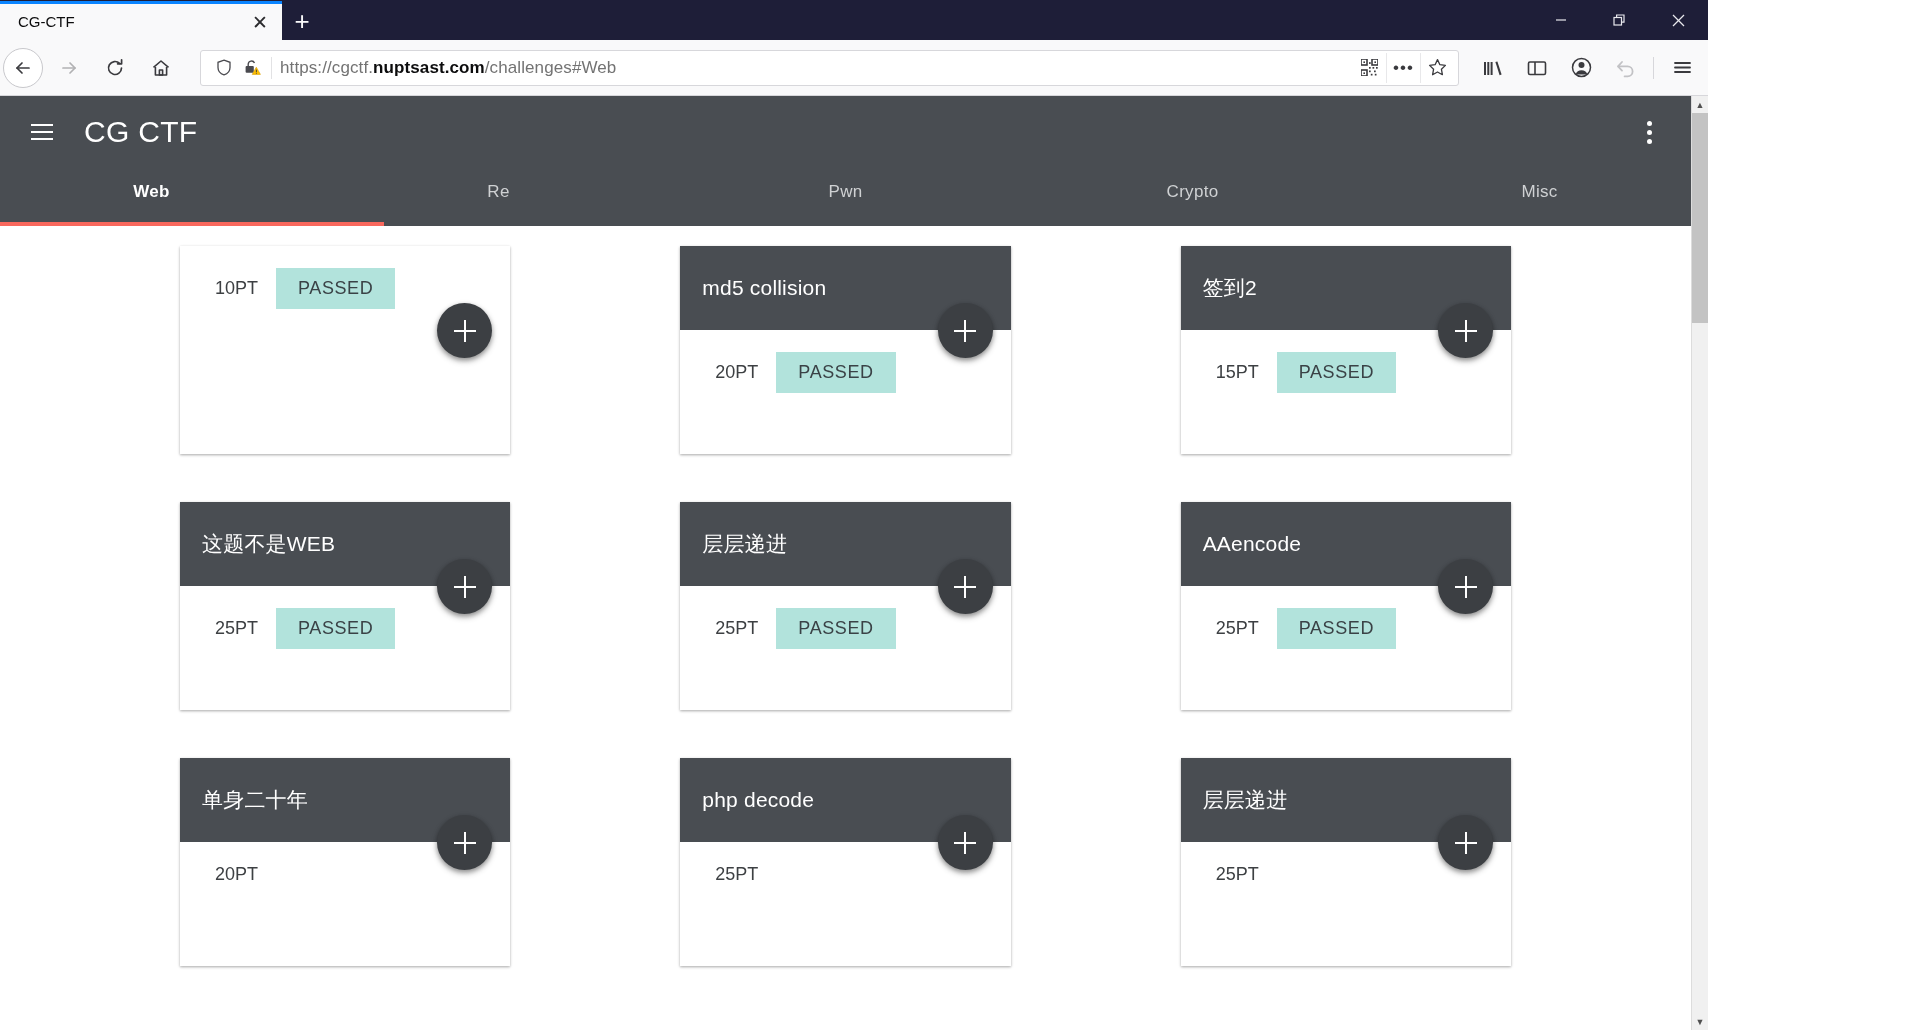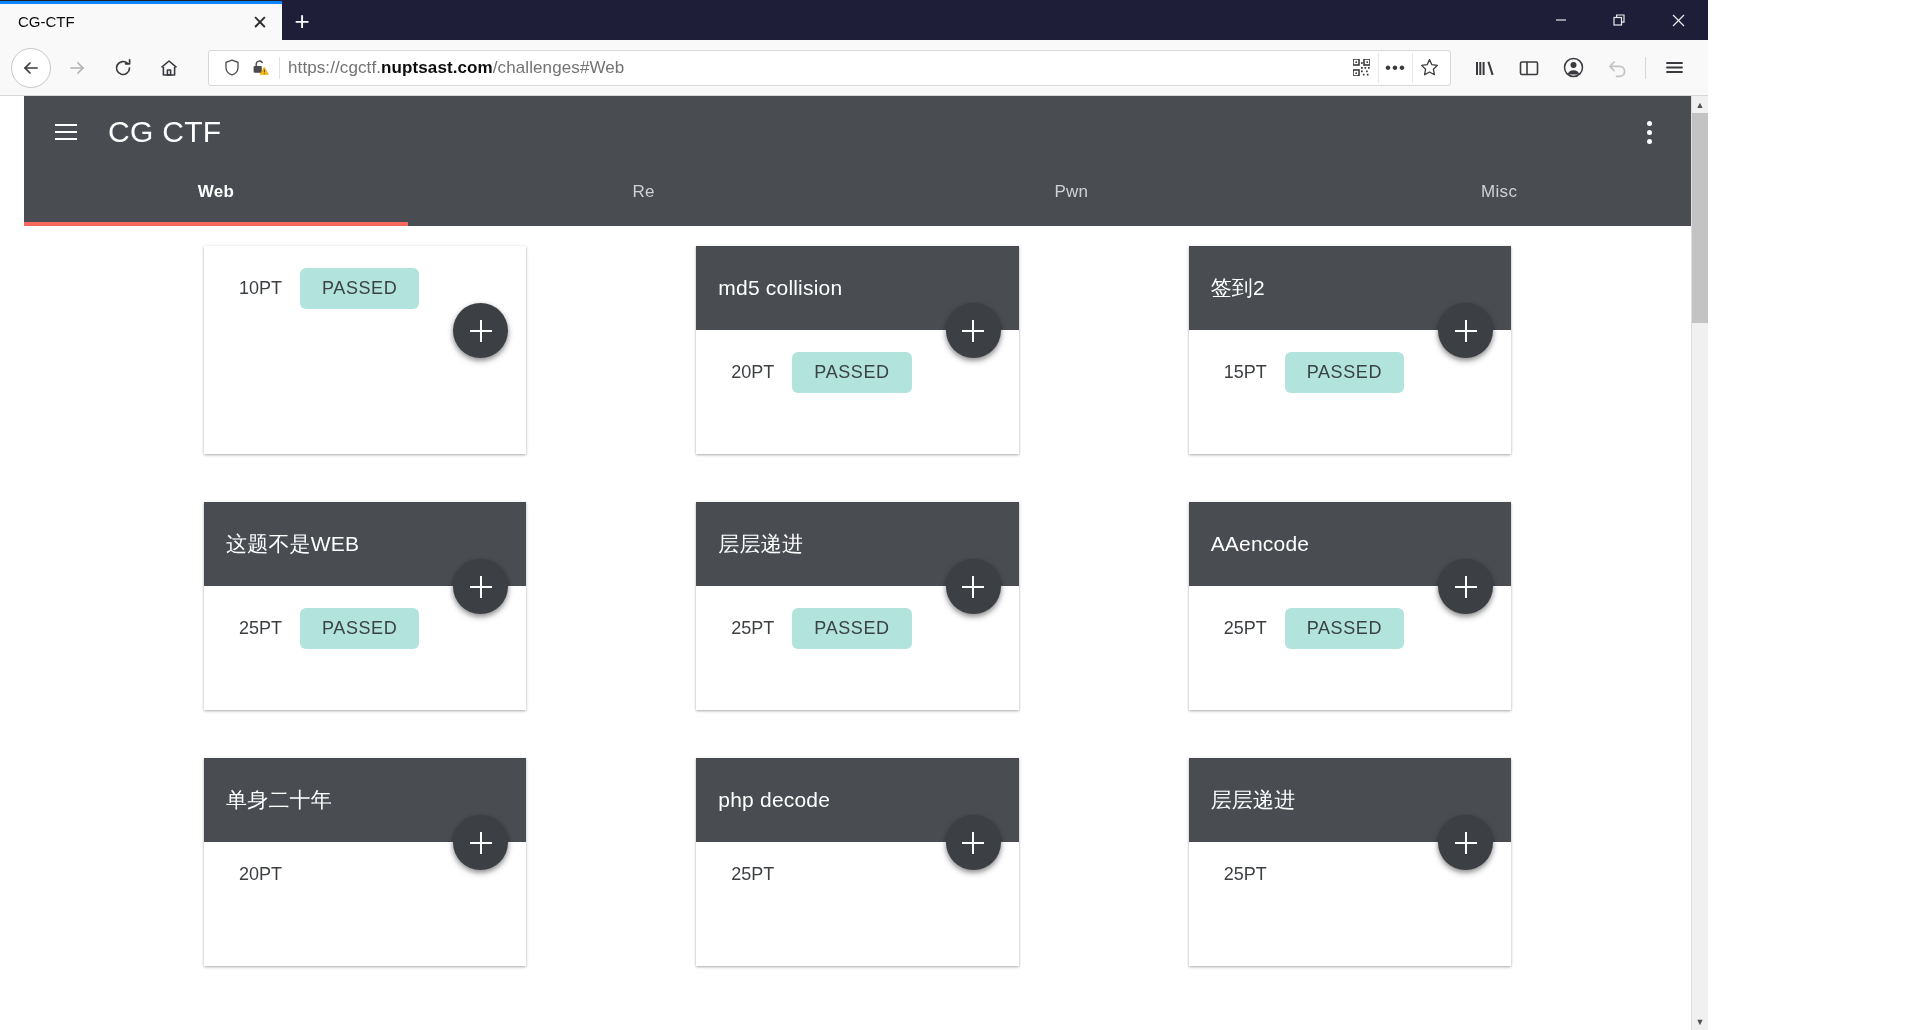--- a/index.html
+++ b/index.html
@@ -79,21 +79,21 @@
   }
   .win-btn svg { display:block; }
 
   
   .navbar {
     height: 56px;
     flex: 0 0 56px;
     background: #f9f9fa;
     display: flex;
     align-items: center;
-    padding: 0 8px;
+    padding: 0 0;
     border-bottom: 1px solid #d7d7db;
   }
   .nav-btn {
     width: 40px; height: 40px;
     margin: 0 3px;
     display: flex; align-items: center; justify-content: center;
     border-radius: 50%;
     color: #3a3a3e;
   }
   .nav-btn.back {
@@ -155,21 +155,20 @@
     flex: 1;
     position: relative;
     overflow: hidden;
     background: #ffffff;
     display: flex;
   }
   .page {
     flex: 1;
     overflow: hidden;
     position: relative;
-    margin-left: 24px;
   }
 
   
   .appbar {
     background: #494d52;
     height: 72px;
     display: flex;
     align-items: center;
     padding: 0 22px;
   }
@@ -266,21 +265,20 @@
     color: #3d4043;
     padding-left: 13px;
     text-align: center;
   }
   .passed {
     background: #b2e3dc;
     color: #3a4246;
     font-size: 18px;
     padding: 10px 22px;
     letter-spacing: .6px;
-    border-radius: 6px;
   }
   .fab {
     position: absolute;
     right: 18px;
     top: 57px;
     width: 55px; height: 55px;
     border-radius: 50%;
     background: #3c3f43;
     box-shadow: 0 3px 6px rgba(0,0,0,.3), 0 2px 4px rgba(0,0,0,.22);
     display: flex; align-items: center; justify-content: center;
@@ -485,20 +483,21 @@
             <i></i>
             <i></i>
             <i></i>
           </div>
       </div>
 
       <div class="tabbar">
         <div class="ctab active">Web</div>
         <div class="ctab">Re</div>
         <div class="ctab">Pwn</div>
+        <div class="ctab">Crypto</div>
         <div class="ctab">Misc</div>
         <div class="tab-indicator"></div>
       </div>
 
       <div class="content">
         <div class="grid">
 
           <div class="card">
             <div class="card-body">
               <span class="pt">10PT</span>

